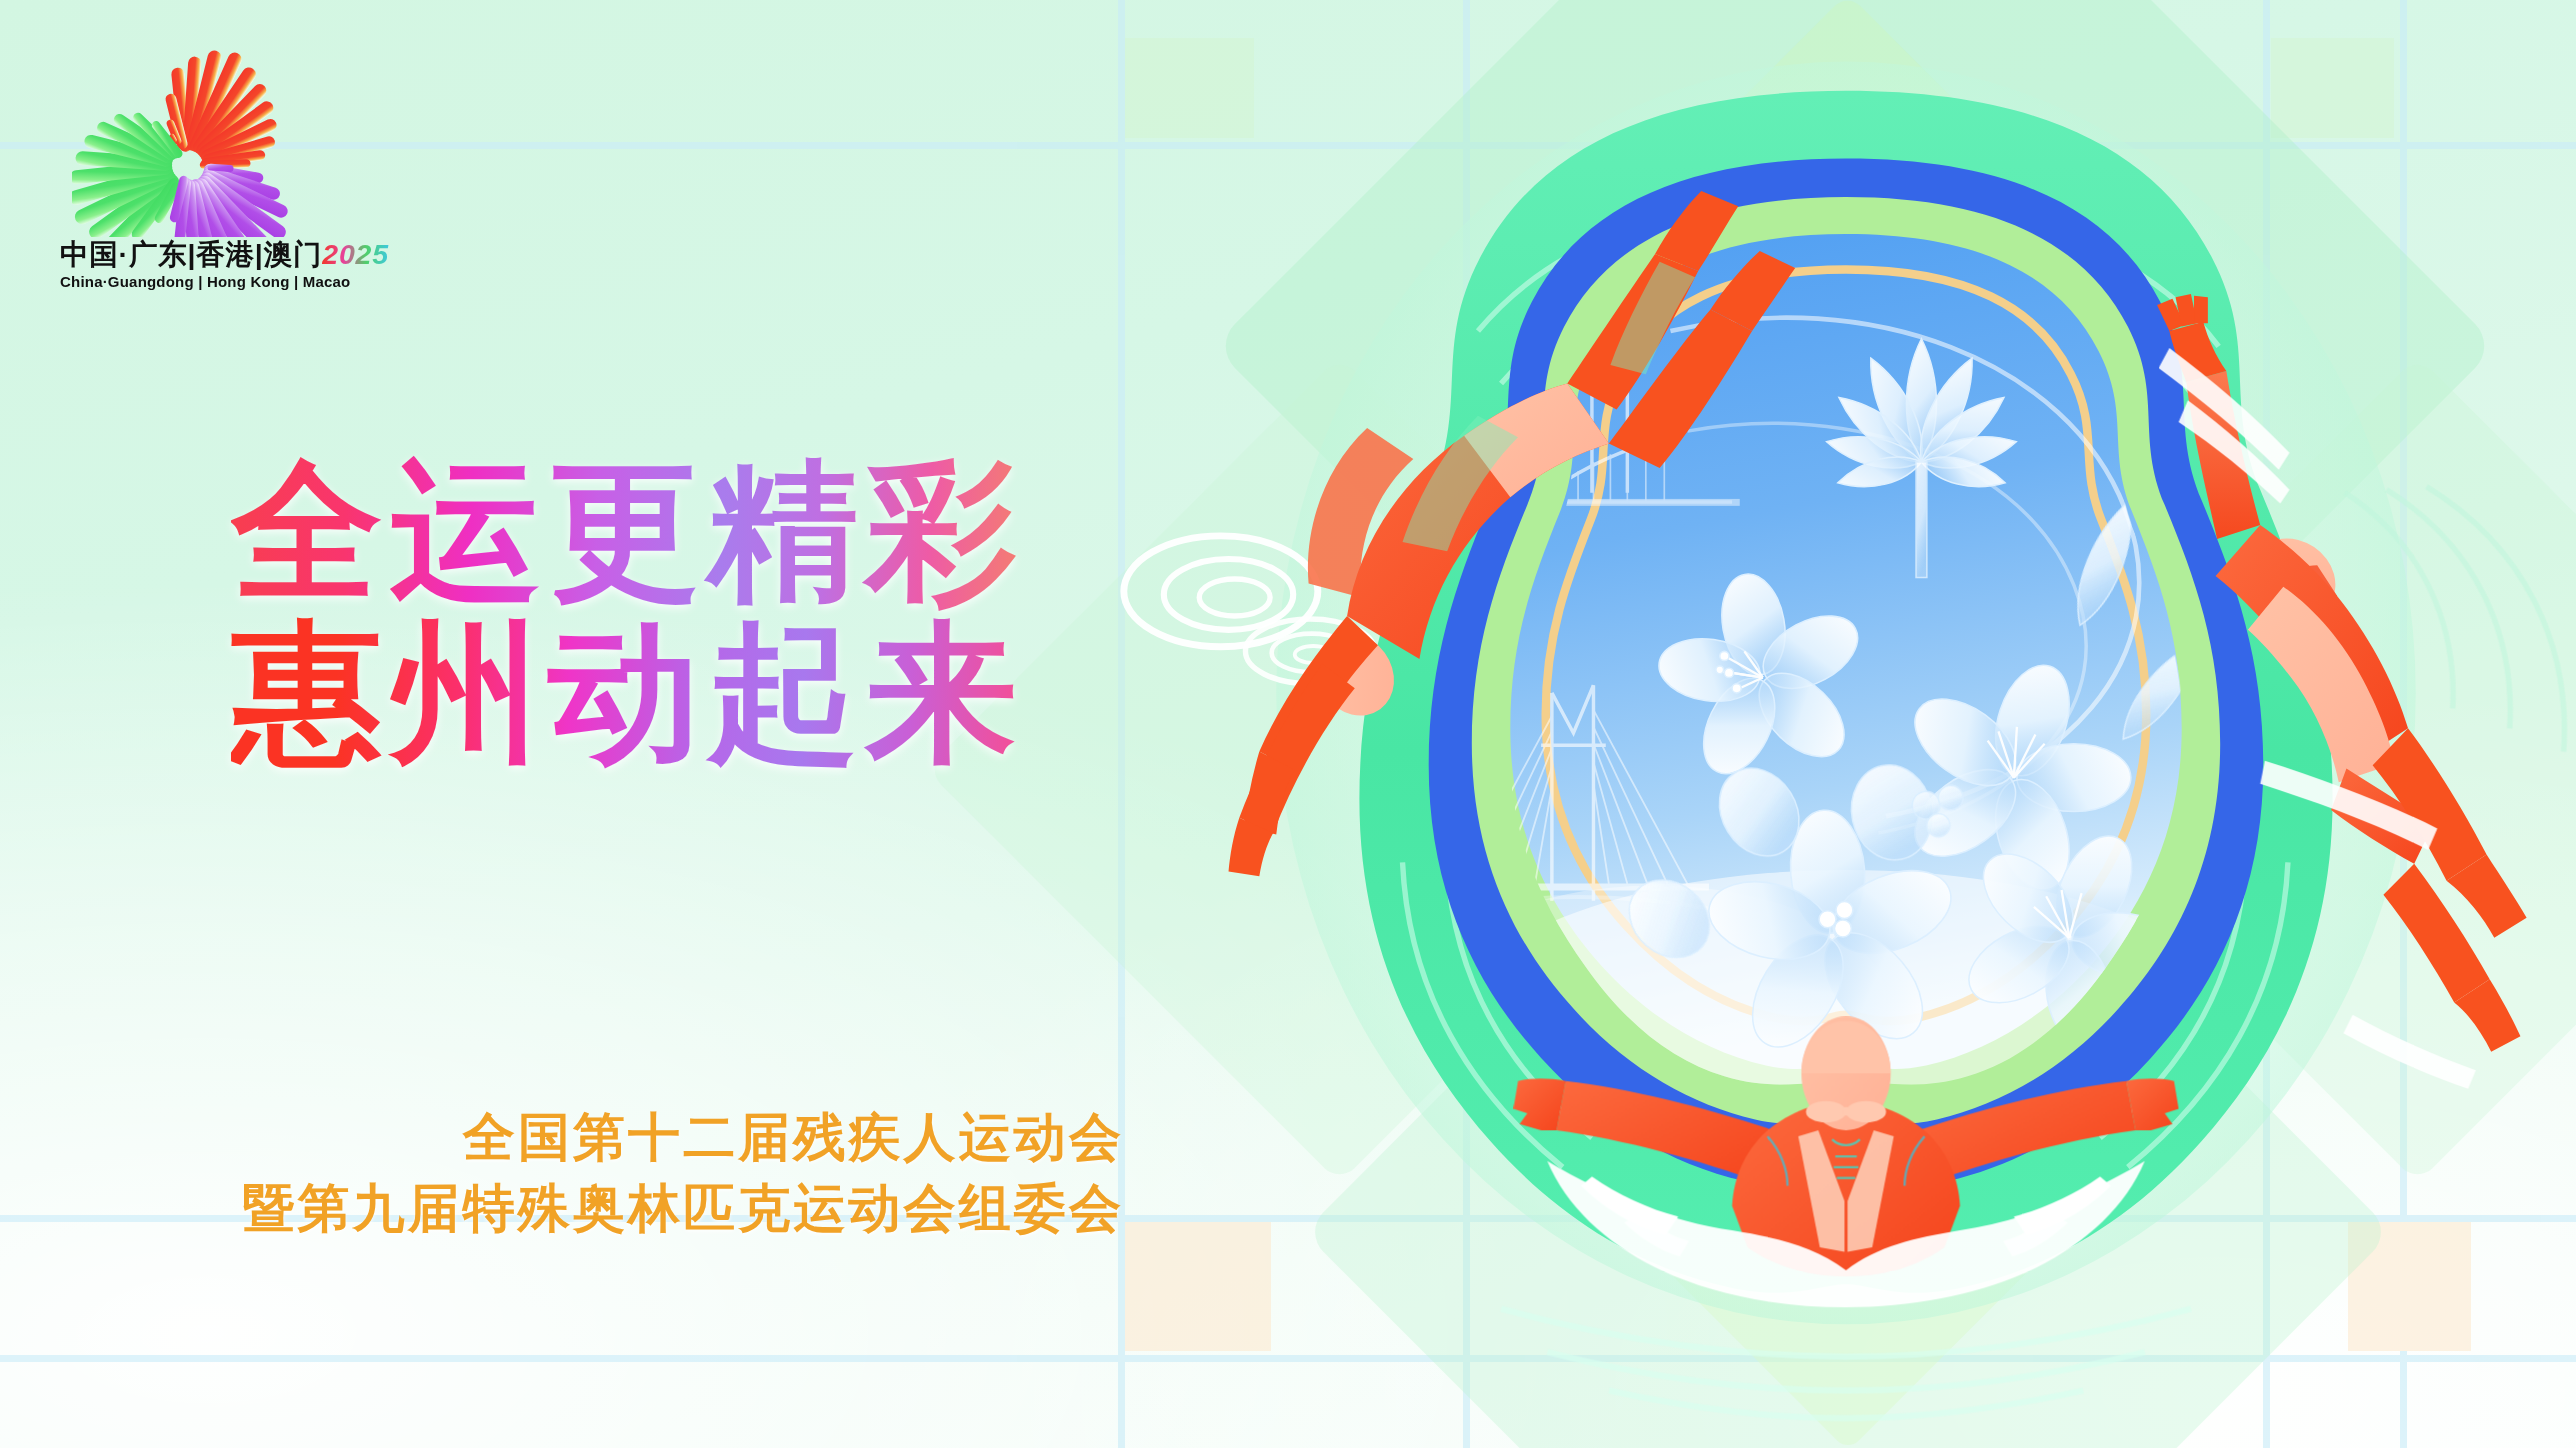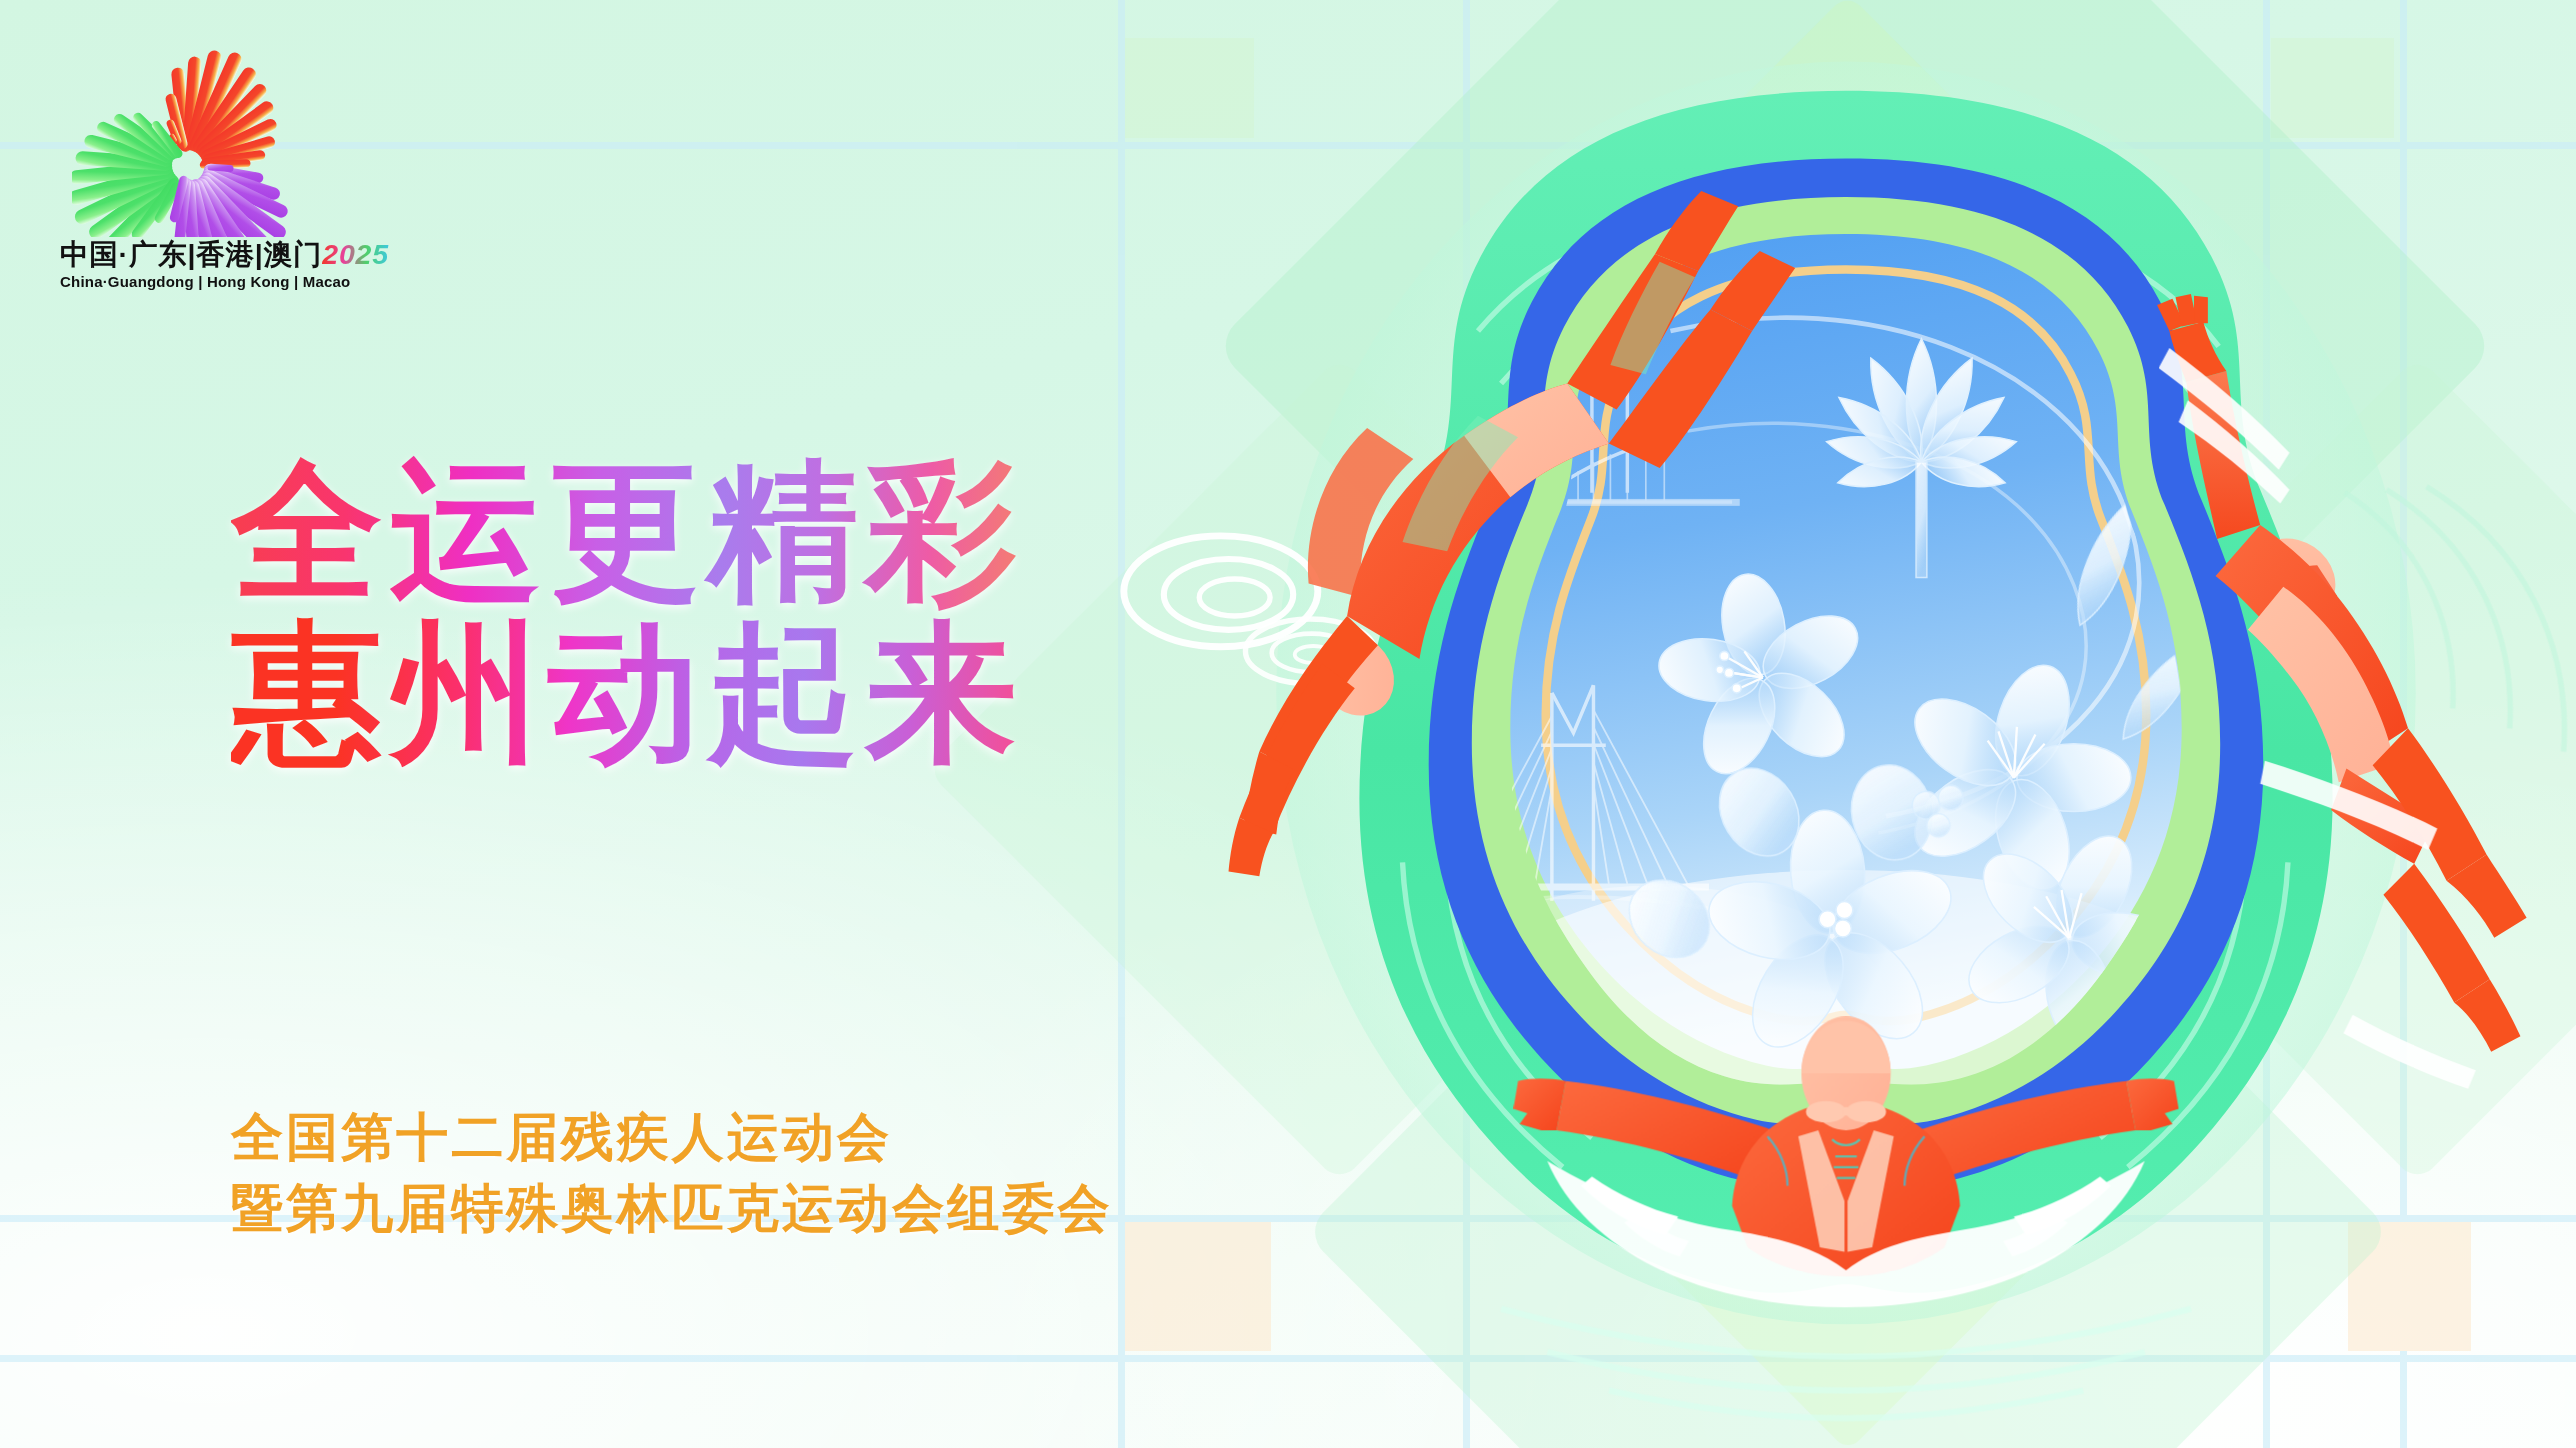--- a/index.html
+++ b/index.html
@@ -32,21 +32,21 @@
     font-size:151px;line-height:1.07;font-weight:bold;letter-spacing:7.7px;
     white-space:nowrap;
     -webkit-background-clip:text;background-clip:text;color:transparent;
     -webkit-text-fill-color:transparent;
     filter:drop-shadow(0 3.8px 4.6px rgba(255,255,255,.85));
   }
   .tline1{background-image:linear-gradient(92deg,#fb3323 0%,#fb3323 12%,#fb2f6e 26%,#ef35c8 38%,#b765e8 52%,#a878ee 64%,#c95fd6 76%,#f0509c 87%,#f98a73 100%);}
   .tline2{background-image:linear-gradient(92deg,#f83e4e 0%,#f9356e 13%,#ef2fc3 27%,#c85fe6 41%,#a97ced 55%,#bf6fe2 66%,#ee5ba6 78%,#f58269 90%,#f6a548 100%);}
 
   
-  .sub-wrap{position:absolute;left:231px;top:1102px;width:893px;text-align:left;}
+  .sub-wrap{position:absolute;left:231px;top:1102px;width:893px;text-align:right;}
   .sline{
     font-size:52px;line-height:1.36;font-weight:bold;letter-spacing:3.1px;
     color:#f1a226;white-space:nowrap;
     text-shadow:0 2.3px 3.8px rgba(255,255,255,.8);
   }
 
   
   .logo{position:absolute;left:60px;top:31px;width:254px;}
   .logo-mark{position:relative;width:231px;height:206px;margin:0 auto;}
   .logo-txt{margin-top:3.1px;}

